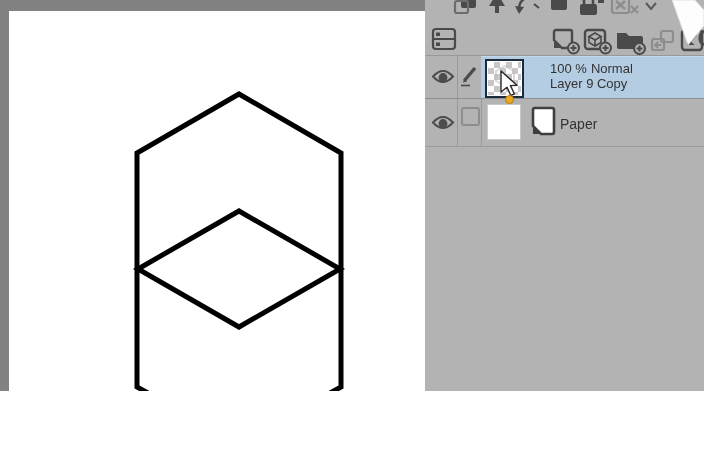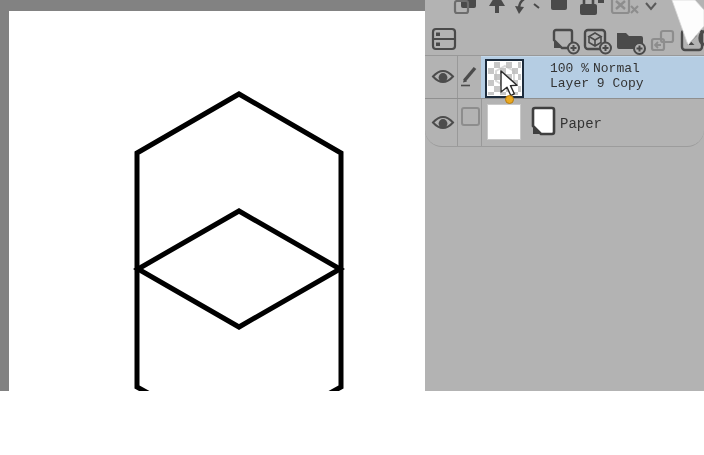--- a/index.html
+++ b/index.html
@@ -1,17 +1,17 @@
 <!DOCTYPE html>
 <html><head>
 <meta charset="utf-8">
 <style>
   html,body{margin:0;padding:0;}
   body{width:704px;height:455px;overflow:hidden;font-family:"Liberation Sans",sans-serif;}
-  .screen{position:relative;width:704px;height:391px;background:#86efac;overflow:hidden;font-family:Liberation Mono, monospace;}
+  .screen{position:relative;width:704px;height:391px;background:#86efac;overflow:hidden;}
 
   
   .topbar{position:absolute;left:0;top:0;width:425px;height:11px;background:#828282;}
   .leftbar{position:absolute;left:0;top:11px;width:9px;height:436px;background:#828282;}
   .bottombar{position:absolute;left:0;top:447px;width:704px;height:8px;background:#8d8d8d;z-index:9;}
 
   
   .canvas{position:absolute;left:9px;top:11px;width:416px;height:436px;background:#ffffff;}
   .canvas svg{display:block;}
 
@@ -21,21 +21,21 @@
   .prop-icons svg{position:absolute;}
   .cmd-bar{position:absolute;left:0;top:22px;width:279px;height:33px;}
   .cmd-bar svg{position:absolute;}
   .hdiv{position:absolute;left:0;top:55px;width:279px;height:1px;background:#989898;}
   .vdiv{position:absolute;top:56px;width:1px;height:91px;background:#999999;}
   .vdiv.a{left:32px;}
   .vdiv.b{left:56px;}
 
   .layer-row{position:absolute;left:0;width:279px;}
   .row1{top:56px;height:43px;border-bottom:1px solid #8f8f8f;box-sizing:border-box;}
-  .row2{top:99px;height:48px;border-bottom:1px solid #9c9c9c;box-sizing:border-box;border-radius:17px;}
+  .row2{top:99px;height:48px;border-bottom:1px solid #9c9c9c;box-sizing:border-box;}
   .row-body-selected{position:absolute;left:56px;top:0;width:223px;height:42px;background:#b5cde3;border-top:1px solid #c4d8ea;box-sizing:border-box;}
 
   .eye1{left:6px;top:12px;}
   .pencil1{left:35px;top:9px;}
   .eye2{left:6px;top:15px;}
   .checkbox{position:absolute;left:36px;top:8px;width:15px;height:15px;border:2px solid #8d8d8d;border-radius:3px;background:transparent;}
 
   .thumb1{position:absolute;left:4px;top:2px;width:33px;height:33px;border:2px solid #1c2b3c;background:#ffffff;padding:1px;}
   .thumb1 .checker{width:33px;height:33px;
     background-image:conic-gradient(#c7c7c7 25%,#ffffff 0 50%,#c7c7c7 0 75%,#ffffff 0);

